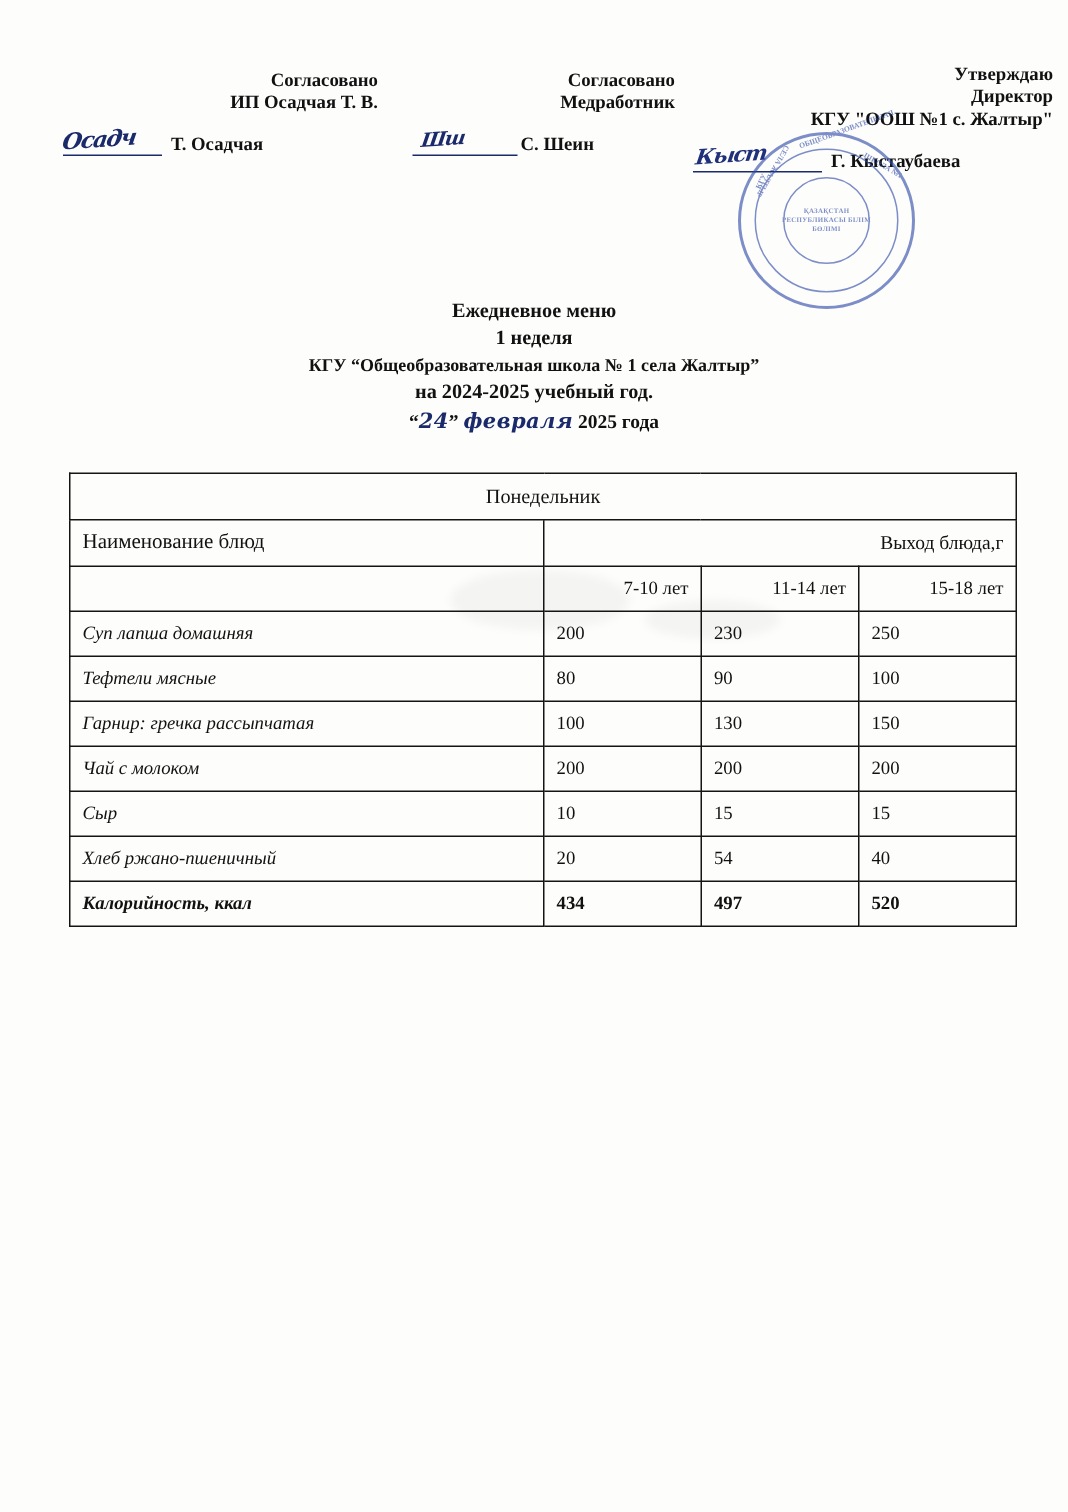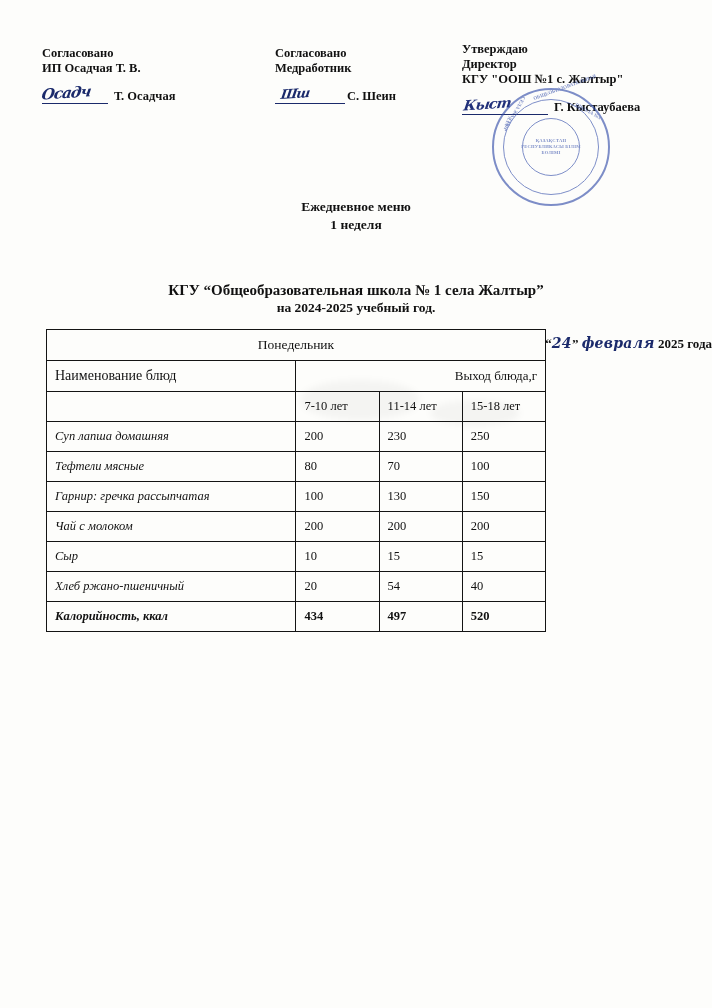--- a/index.html
+++ b/index.html
@@ -22,20 +22,21 @@
     background: #fdfdfb;
   }
 
   
   .sign-block {
     position: absolute;
     top: 38px;
     left: 0;
     width: 712px;
     height: 120px;
+    text-align: right;
   }
   .sign-col {
     position: absolute;
     font-size: 12.5px;
     font-weight: bold;
     line-height: 15px;
   }
   .sign-col.c1 { left: 42px; top: 8px; width: 210px; }
   .sign-col.c2 { left: 275px; top: 8px; width: 175px; }
   .sign-col.c3 { left: 462px; top: 4px; width: 240px; }
@@ -138,42 +139,41 @@
     position: absolute;
     top: 198px;
     left: 0;
     width: 712px;
     text-align: center;
     font-weight: bold;
     font-size: 13.5px;
     line-height: 18px;
   }
   .title-block .t-line { display: block; }
-  .title-block .t-school { font-size: 15px; margin-top: 47px; }
+  .title-block .t-school { font-size: 12px; }
   .date-line {
     display: block;
-    margin-top: 17px;
+    margin-top: 2px;
     font-size: 13px;
-    text-align: right;
   }
   .hw {
     font-family: "DejaVu Serif", serif;
     font-style: italic;
     font-weight: bold;
     color: #1b2a6b;
     font-size: 14px;
     letter-spacing: .3px;
   }
 
   
   table.menu {
     position: absolute;
     left: 46px;
-    top: 329px;
-    width: 500px;
+    top: 315px;
+    width: 632px;
     border-collapse: collapse;
     font-size: 12.5px;
   }
   table.menu td, table.menu th {
     border: 1.1px solid #141414;
     padding: 7px 8px;
     vertical-align: middle;
     font-weight: normal;
     height: 26px;
     box-sizing: border-box;
@@ -192,21 +192,21 @@
   }
   .yield-head {
     font-weight: bold;
     font-size: 13px;
     text-align: right;
     height: 48px;
   }
   .age-head {
     font-weight: bold;
     font-size: 12.5px;
-    text-align: left;
+    text-align: right;
     height: 38px;
     width: 103px;
   }
   td.dish { text-align: left; height: 44px; font-style: italic; }
   td.val { text-align: left; width: 103px; }
   tr.total td { font-weight: bold; }
 
   
   .smudge {
     position: absolute;
@@ -298,21 +298,21 @@
 
       <tr>
         <td class="dish">Суп лапша домашняя</td>
         <td class="val">200</td>
         <td class="val">230</td>
         <td class="val">250</td>
       </tr>
       <tr>
         <td class="dish">Тефтели мясные</td>
         <td class="val">80</td>
-        <td class="val">70</td>
+        <td class="val">90</td>
         <td class="val">100</td>
       </tr>
       <tr>
         <td class="dish">Гарнир: гречка рассыпчатая</td>
         <td class="val">100</td>
         <td class="val">130</td>
         <td class="val">150</td>
       </tr>
       <tr>
         <td class="dish">Чай с молоком</td>

